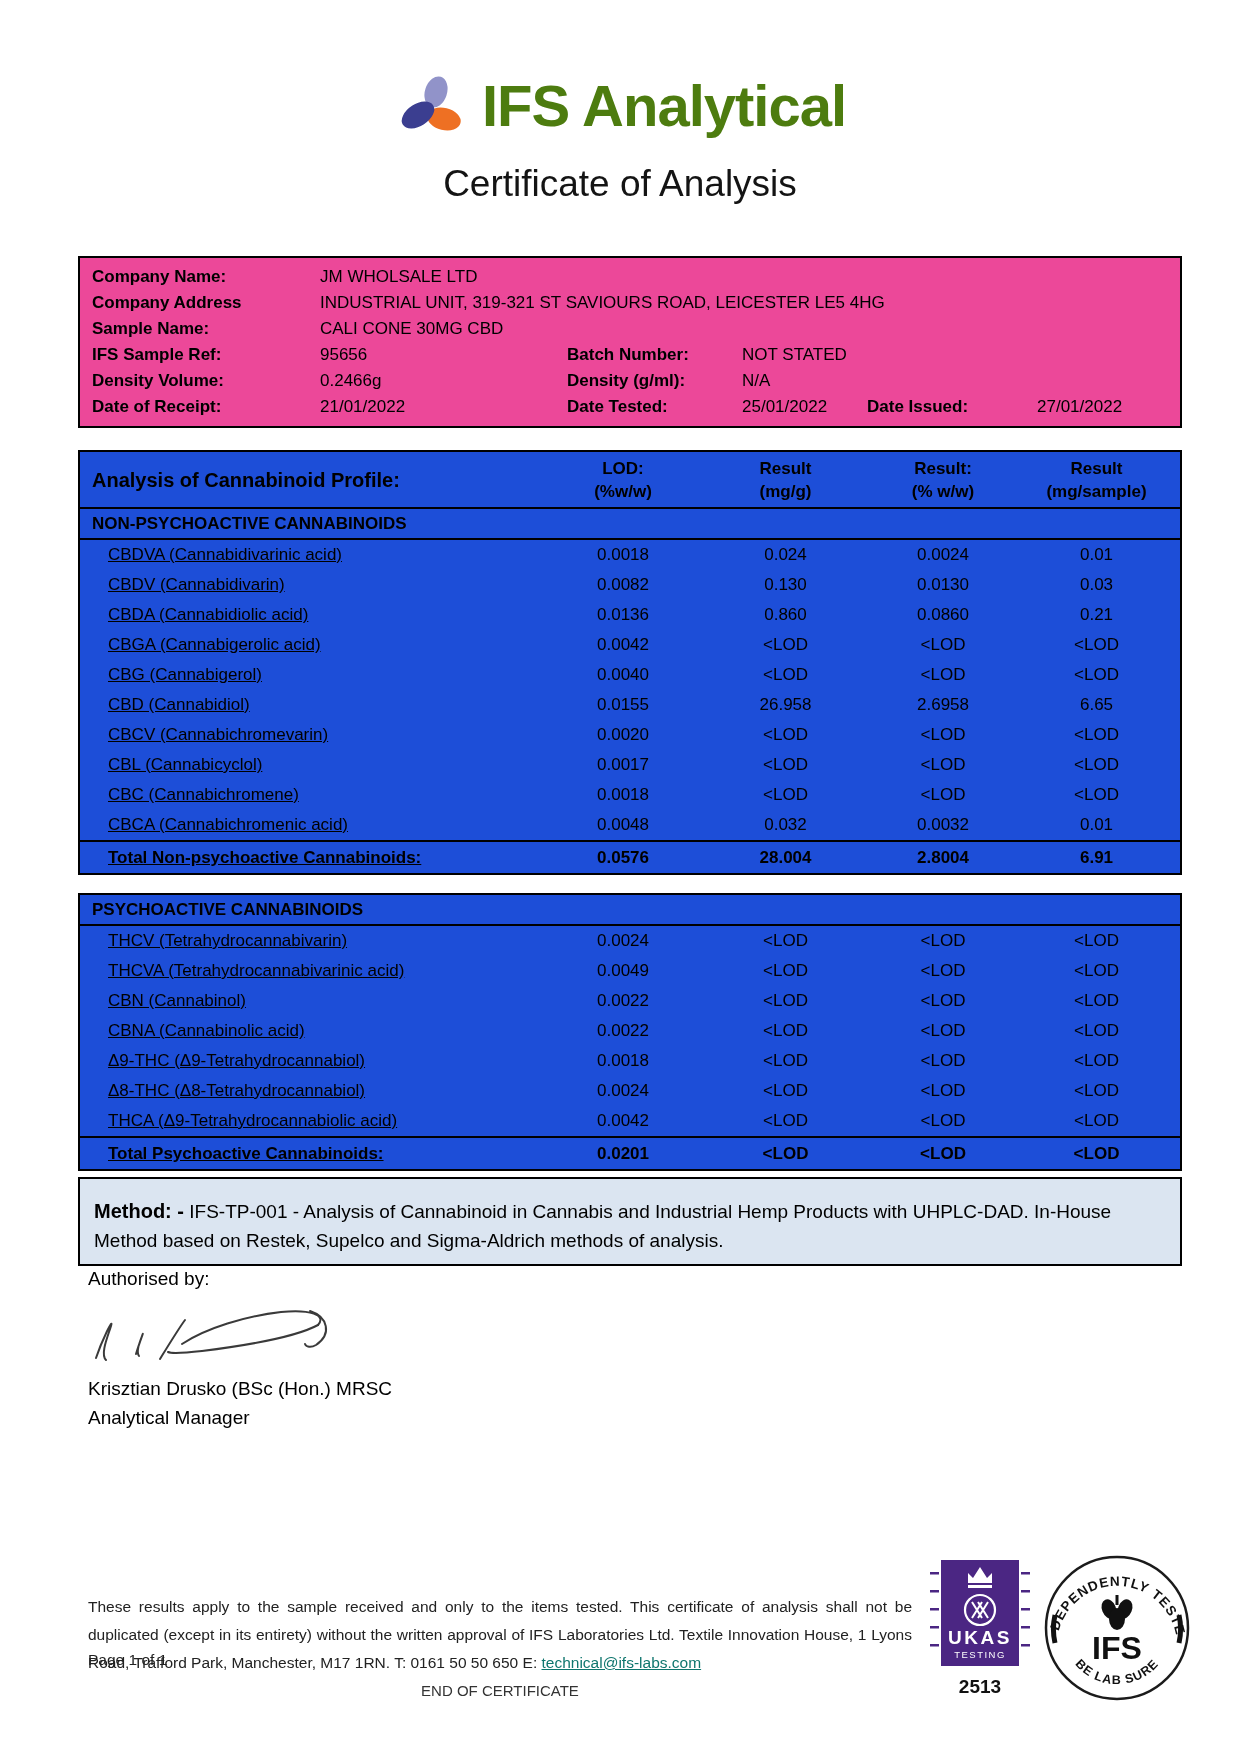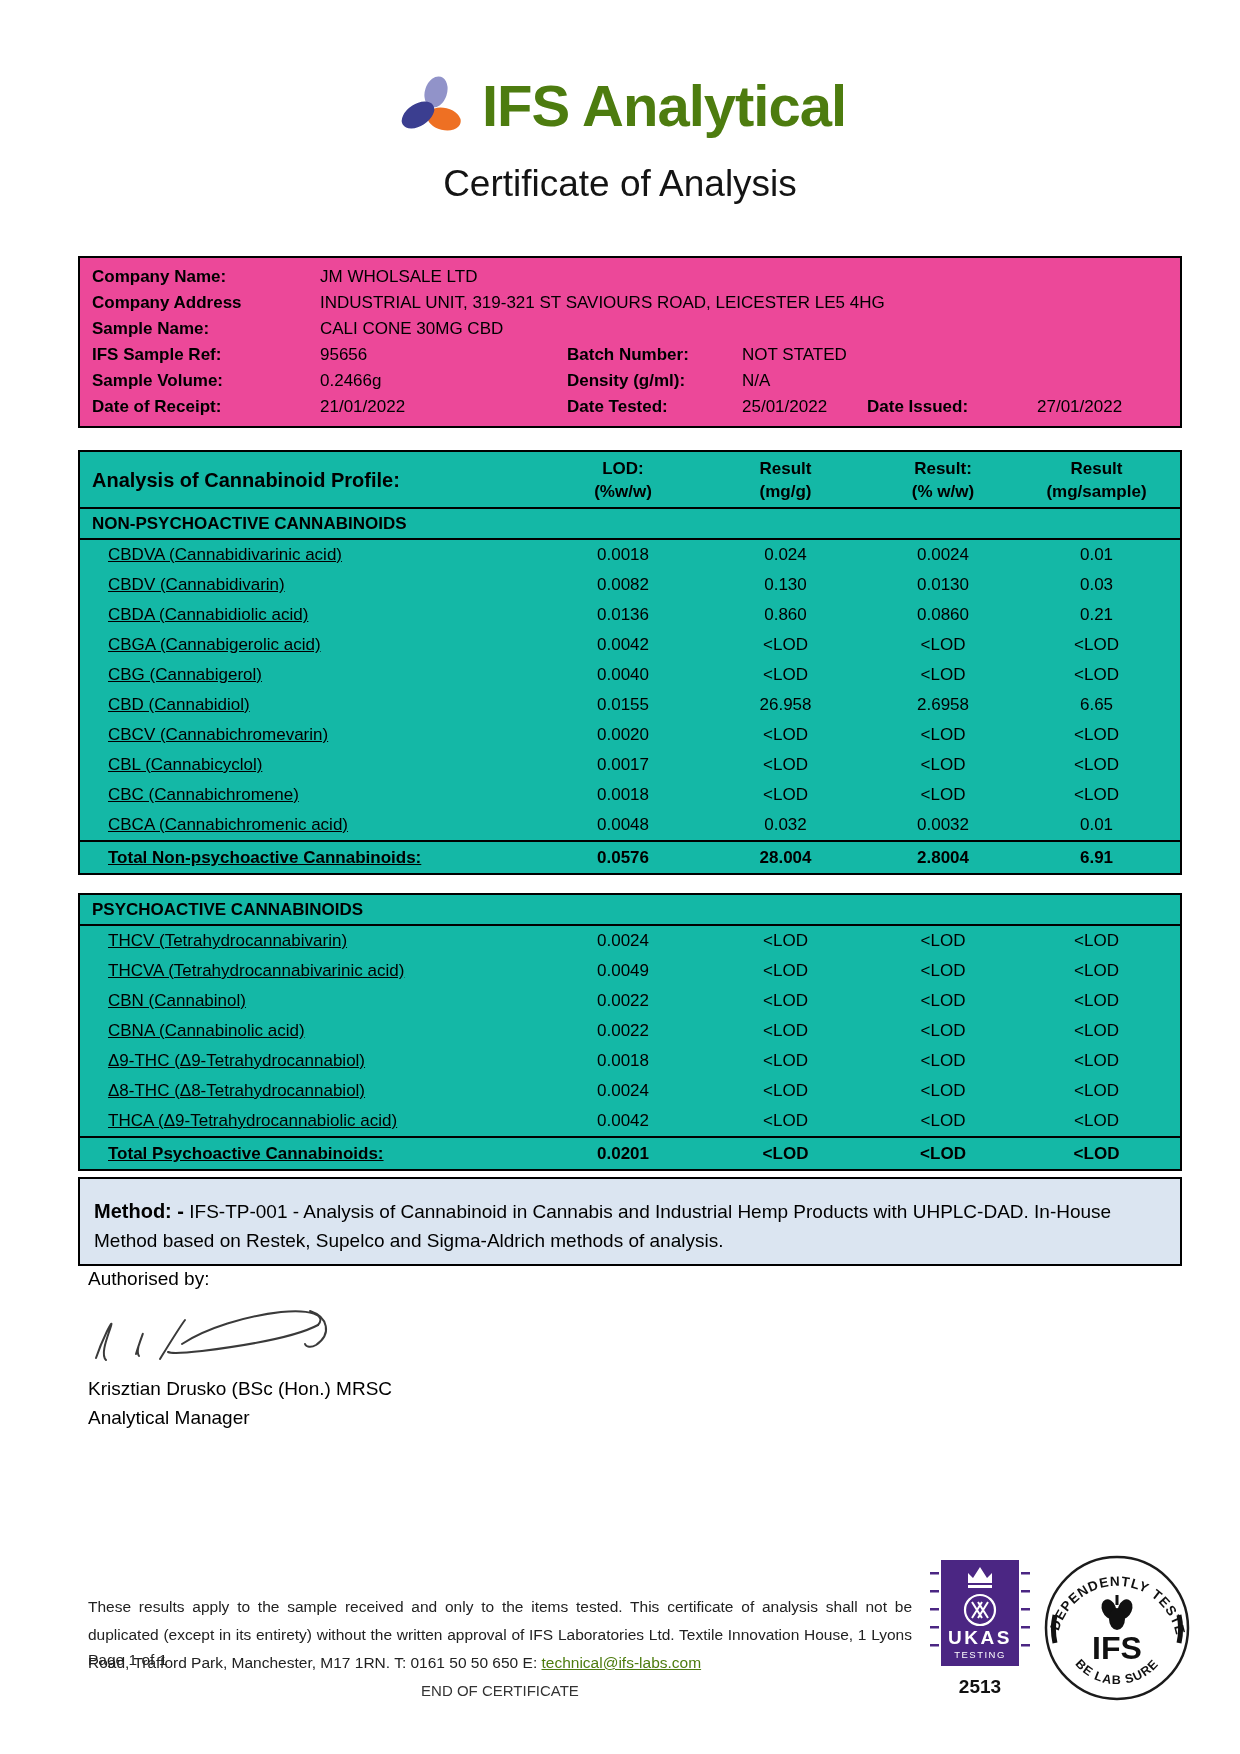--- a/index.html
+++ b/index.html
@@ -12,21 +12,21 @@
 
   
   .info-table{position:absolute;left:78px;top:256px;width:1104px;background:#ec4899;border:2px solid #000;box-sizing:border-box;padding:6px 0 6px 12px;}
   .info-grid{display:grid;grid-template-columns:228px 247px 175px 125px 170px 1fr;}
   .ic{font-size:17px;line-height:26px;white-space:nowrap;overflow:hidden;}
   .il{font-weight:700;}
   .sp5{grid-column:span 5;}
   .sp3{grid-column:span 3;}
 
   
-  .atable{position:absolute;left:78px;width:1104px;background:#14b8a6;border:2px solid #000;box-sizing:border-box;}
+  .atable{position:absolute;left:78px;width:1104px;background:#1d4ed8;border:2px solid #000;box-sizing:border-box;}
   .a1{top:450px;}
   .a2{top:893px;}
   .ahead{display:grid;grid-template-columns:468px 150px 175px 140px 1fr;padding:5px 0 4px 0;border-bottom:2px solid #000;}
   .ahead .atitle{font-size:20px;font-weight:700;padding-left:12px;align-self:center;}
   .colhead{text-align:center;font-weight:700;font-size:17px;line-height:23px;}
   .section-row{font-weight:700;font-size:17px;line-height:29px;padding-left:12px;border-bottom:2px solid #000;}
   .trow{display:grid;grid-template-columns:468px 150px 175px 140px 1fr;}
   .tcell{font-size:17px;line-height:30px;white-space:nowrap;}
   .tcell.name{padding-left:28px;text-decoration:underline;}
   .tcell.num{text-align:center;}
@@ -37,21 +37,21 @@
   .method-box{position:absolute;left:78px;top:1177px;width:1104px;background:#dbe5f1;border:2px solid #000;box-sizing:border-box;padding:18px 14px 9px 14px;font-size:19px;line-height:29px;}
   .method-label{font-weight:700;font-size:20px;}
 
   
   .auth-label{position:absolute;left:88px;top:1268px;font-size:19px;}
   .signature{position:absolute;left:84px;top:1296px;}
   .sig-name{position:absolute;left:88px;top:1374px;font-size:19px;line-height:29px;}
 
   
   .disclaimer{position:absolute;left:88px;top:1593px;width:824px;font-size:15.5px;line-height:28px;text-align:justify;color:#222;}
-  .email-link{color:#4d7c0f;text-decoration:underline;cursor:pointer;}
+  .email-link{color:#0f766e;text-decoration:underline;cursor:pointer;}
   .end-cert{position:absolute;left:88px;top:1682px;width:824px;text-align:center;font-size:15px;color:#333;}
   .page-num{position:absolute;left:88px;top:1651px;font-size:15.5px;color:#222;}
 
   .ukas-wrap{position:absolute;left:930px;top:1560px;width:100px;text-align:center;}
   .ukas-number{margin-top:6px;font-size:19px;font-weight:700;color:#111;}
   .ifs-stamp{position:absolute;left:1042px;top:1553px;}
 </style>
 </head>
 <body>
 
@@ -74,21 +74,21 @@
     <div class="ic sp5">INDUSTRIAL UNIT, 319-321 ST SAVIOURS ROAD, LEICESTER LE5 4HG</div>
 
     <div class="ic il">Sample Name:</div>
     <div class="ic sp5">CALI CONE 30MG CBD</div>
 
     <div class="ic il">IFS Sample Ref:</div>
     <div class="ic">95656</div>
     <div class="ic il">Batch Number:</div>
     <div class="ic sp3">NOT STATED</div>
 
-    <div class="ic il">Sample Volume:</div>
+    <div class="ic il">Density Volume:</div>
     <div class="ic">0.2466g</div>
     <div class="ic il">Density (g/ml):</div>
     <div class="ic sp3">N/A</div>
 
     <div class="ic il">Date of Receipt:</div>
     <div class="ic">21/01/2022</div>
     <div class="ic il">Date Tested:</div>
     <div class="ic">25/01/2022</div>
     <div class="ic il">Date Issued:</div>
     <div class="ic">27/01/2022</div>

